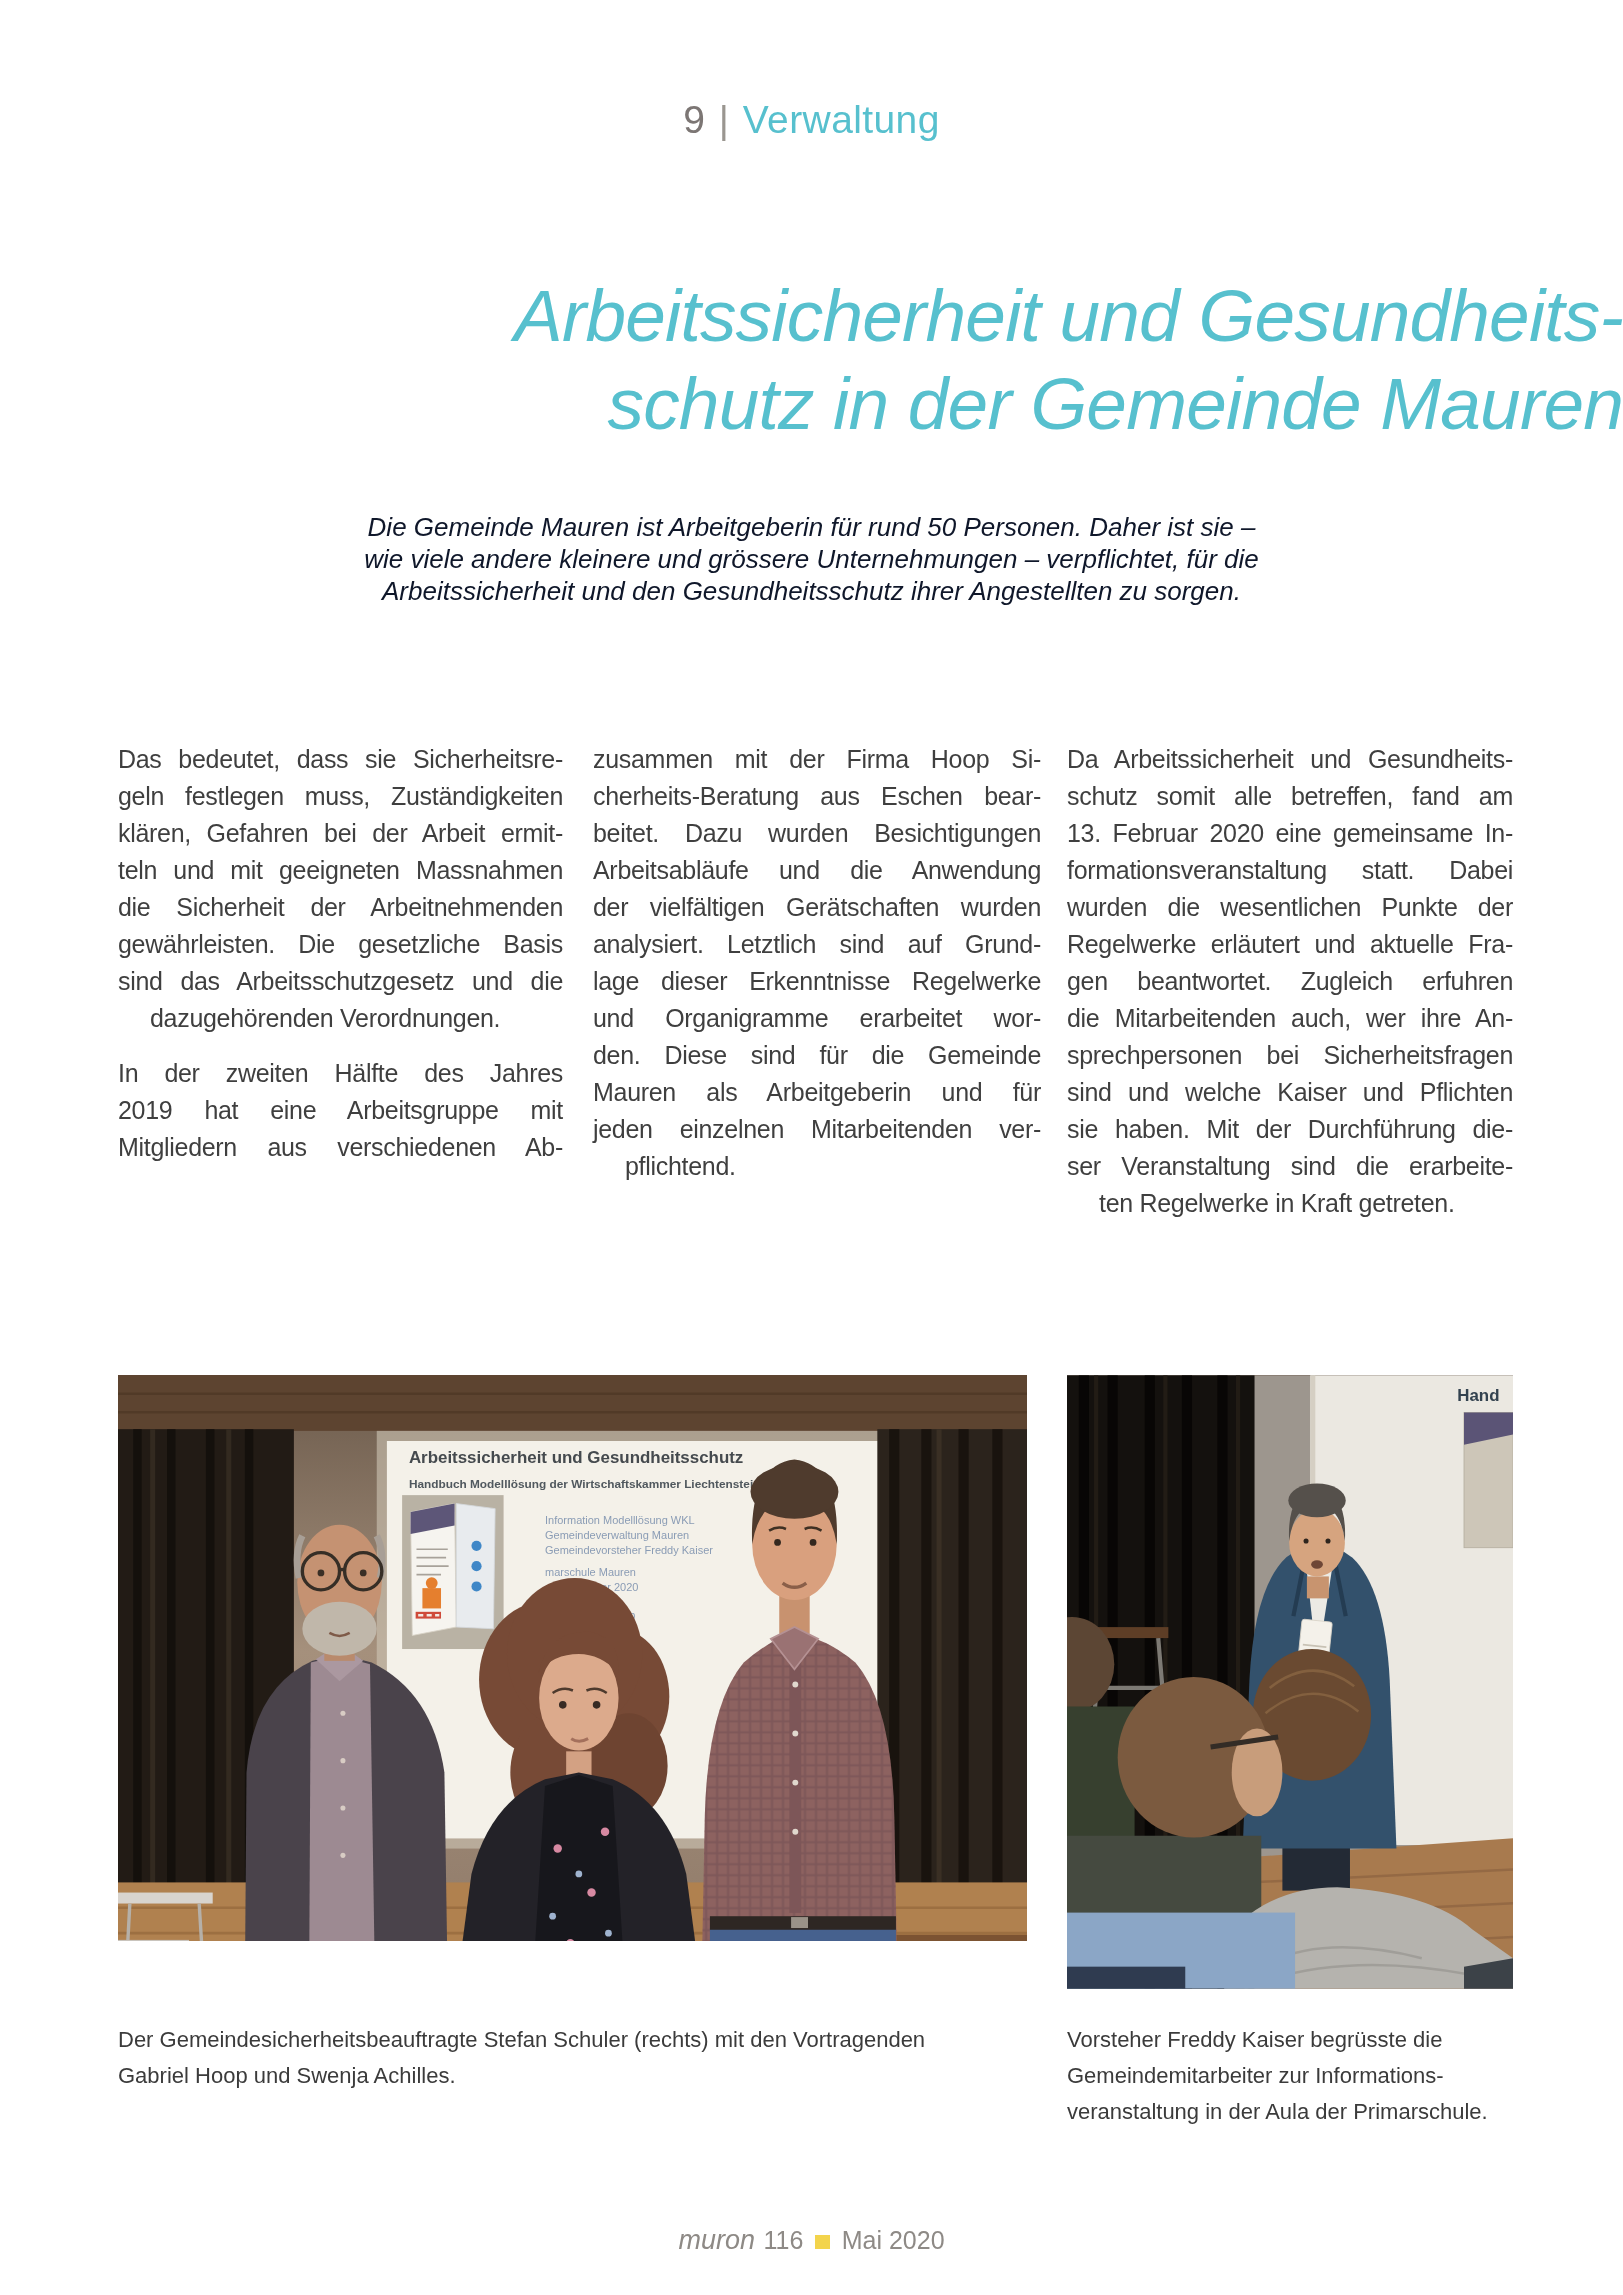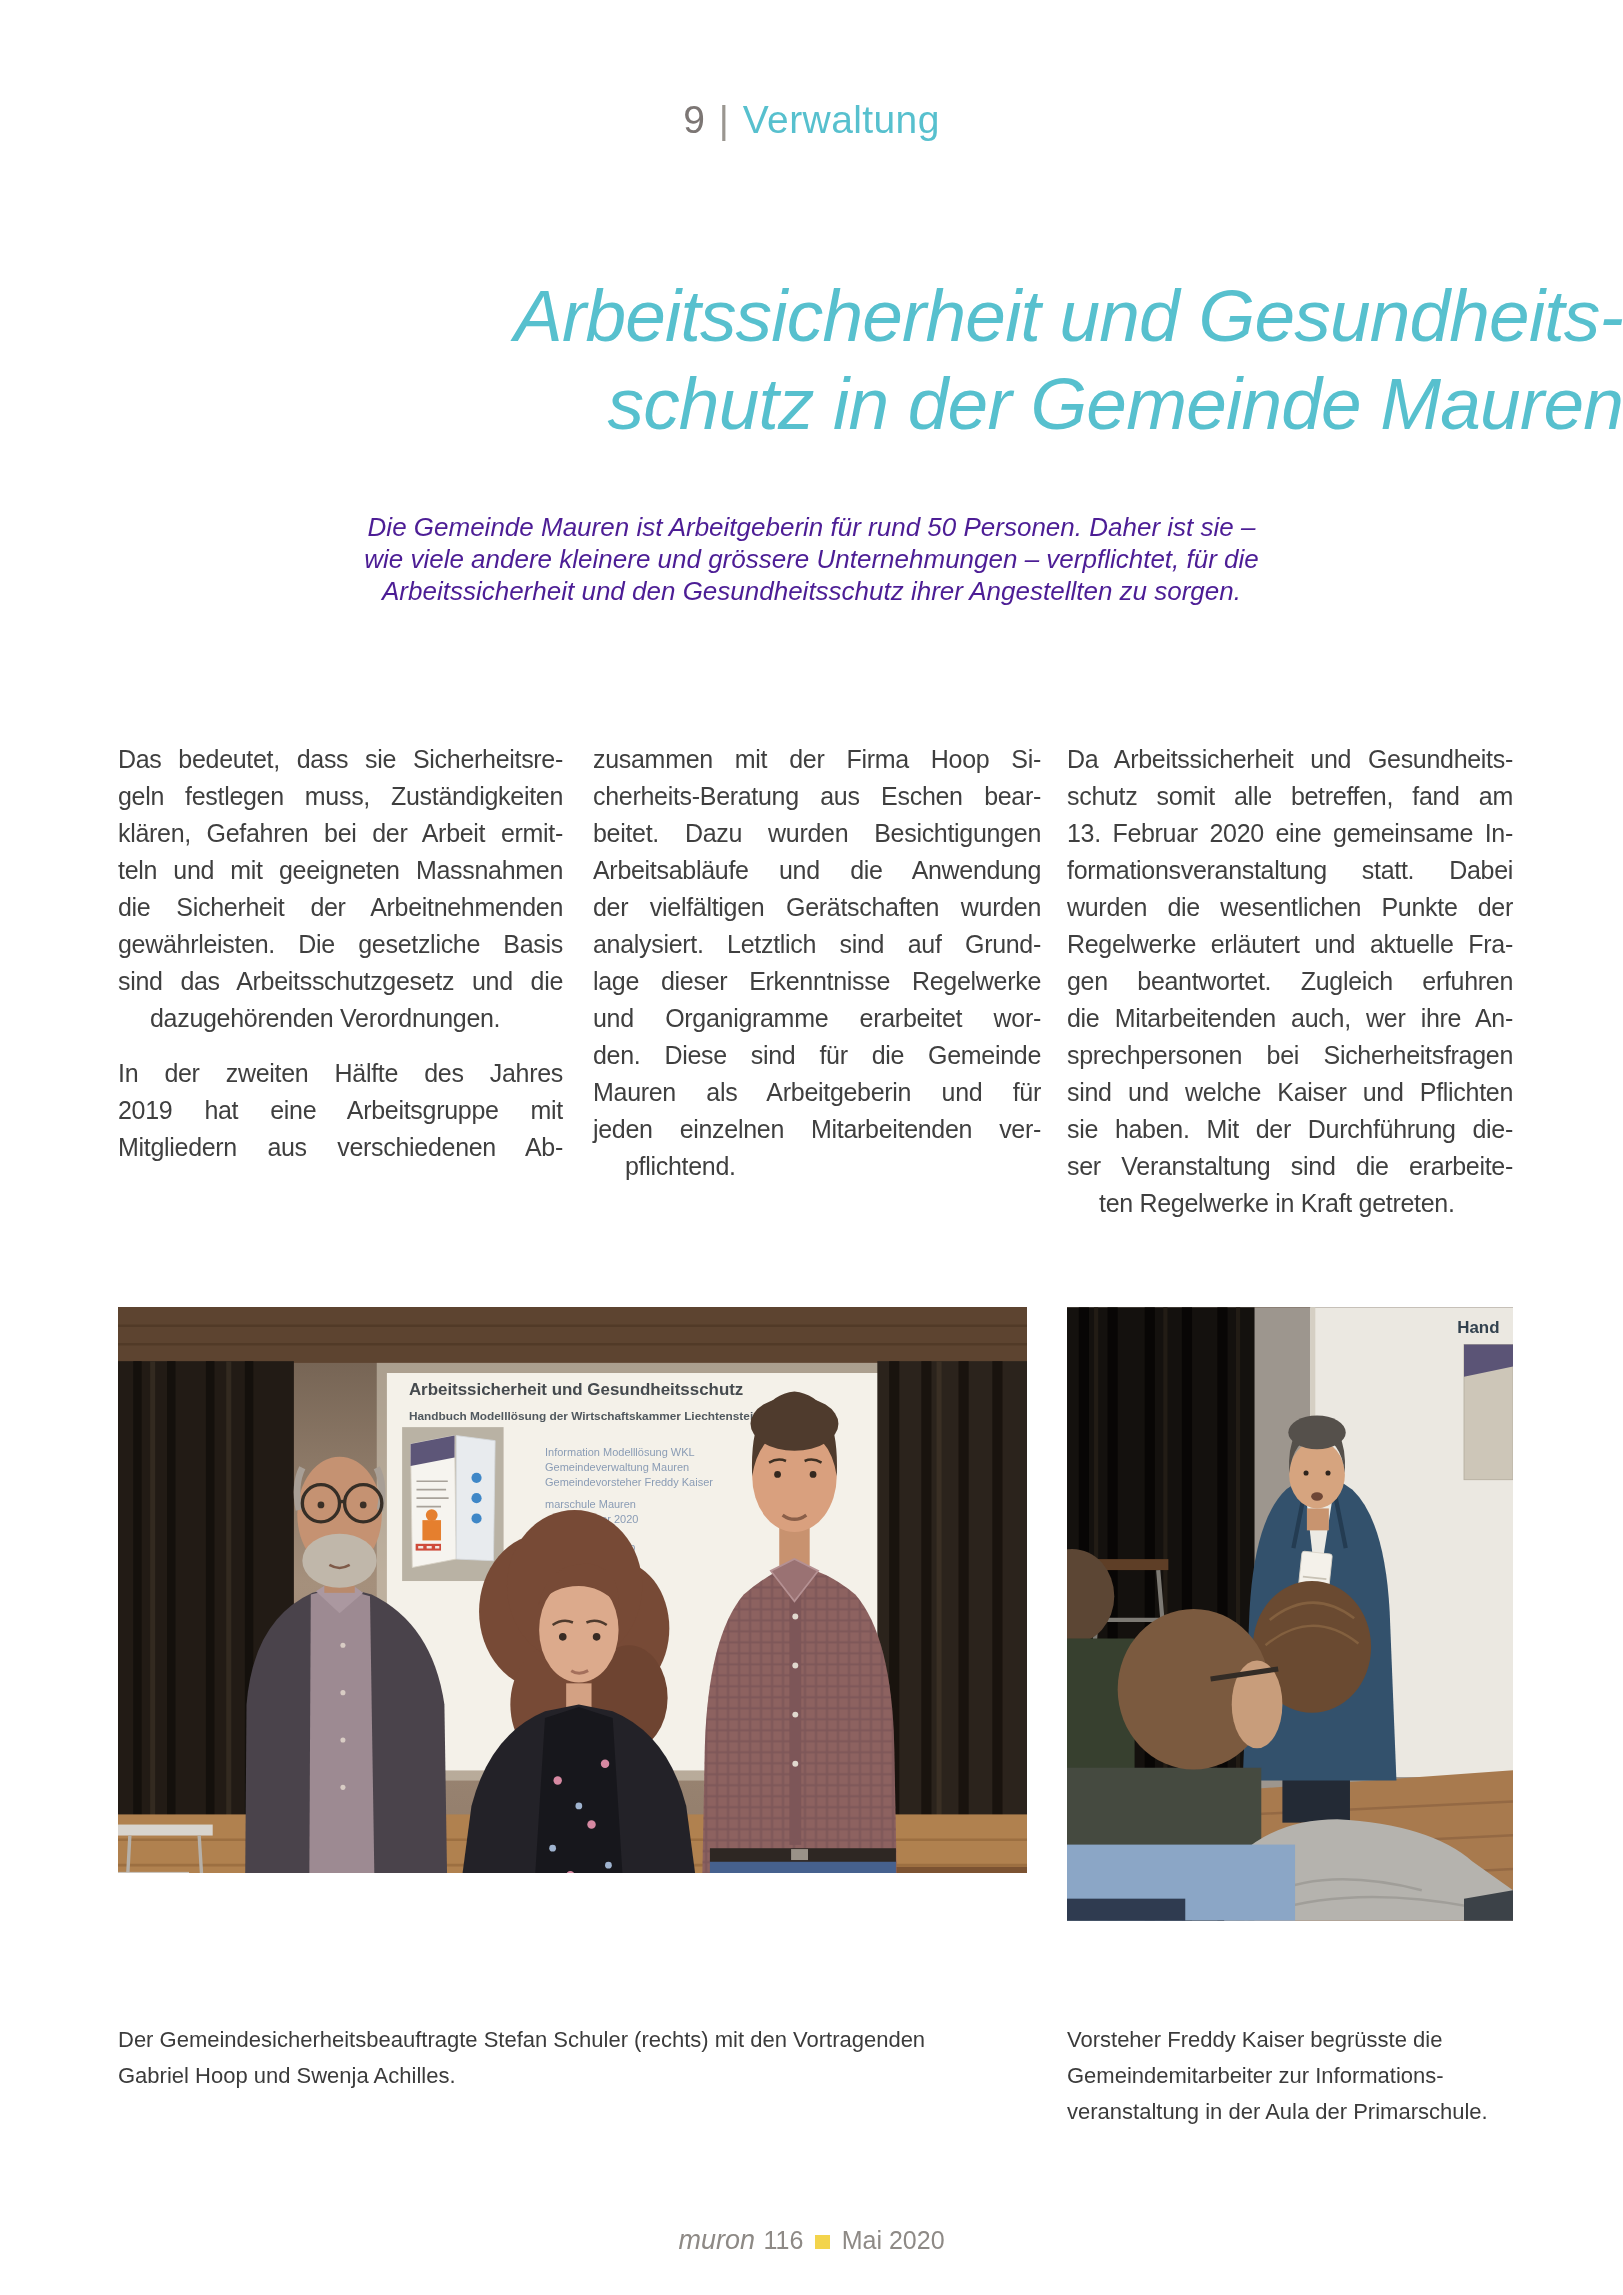--- a/index.html
+++ b/index.html
@@ -12,33 +12,33 @@
     font-size:39px;letter-spacing:0.4px;}
   .pagehead .num{color:var(--header-number-gray,#7c7674);}
   .pagehead .bar{color:#9a9690;padding:0 13.5px;font-weight:300;}
   .pagehead .sec{color:var(--accent-teal,#57c0ce);}
   
   .title{position:absolute;top:272px;left:0;width:100%;text-align:right;
     color:var(--accent-teal,#57c0ce);font-style:italic;font-size:73px;
     line-height:88px;letter-spacing:-0.8px;white-space:nowrap;}
   
   .lead{position:absolute;top:511px;left:0;width:100%;text-align:center;
-    font-style:italic;font-size:26px;line-height:32px;color:#4c1d95;}
+    font-style:italic;font-size:26px;line-height:32px;color:#0f172a;}
   .leadline{white-space:nowrap;}
   
   .col{position:absolute;top:741px;font-size:25px;line-height:37px;
     color:var(--body-text,#3f3f3f);letter-spacing:-0.3px;}
   .col-1{left:118px;width:445px;}
   .col-2{left:593px;width:448px;}
   .col-3{left:1067px;width:446px;}
   .para + .para{margin-top:18px;}
   .bline{text-align:justify;text-align-last:justify;}
   .bline.last{text-align-last:left;margin-left:32px;}
   
-  .photo{position:absolute;top:1307px;overflow:hidden;background:#6b5a4b;}
+  .photo{position:absolute;top:1375px;overflow:hidden;background:#6b5a4b;}
   .photo-left{left:118px;width:909px;height:566px;}
   .photo-right{left:1067px;width:446px;height:614px;}
   .photo svg{display:block;}
   
   .caption{position:absolute;top:2022px;font-size:22px;
     line-height:36px;color:var(--caption-text,#3b3b3b);}
   .caption-left{left:118px;width:862px;}
   .caption-right{left:1067px;width:446px;}
   .capline{white-space:nowrap;}
   

